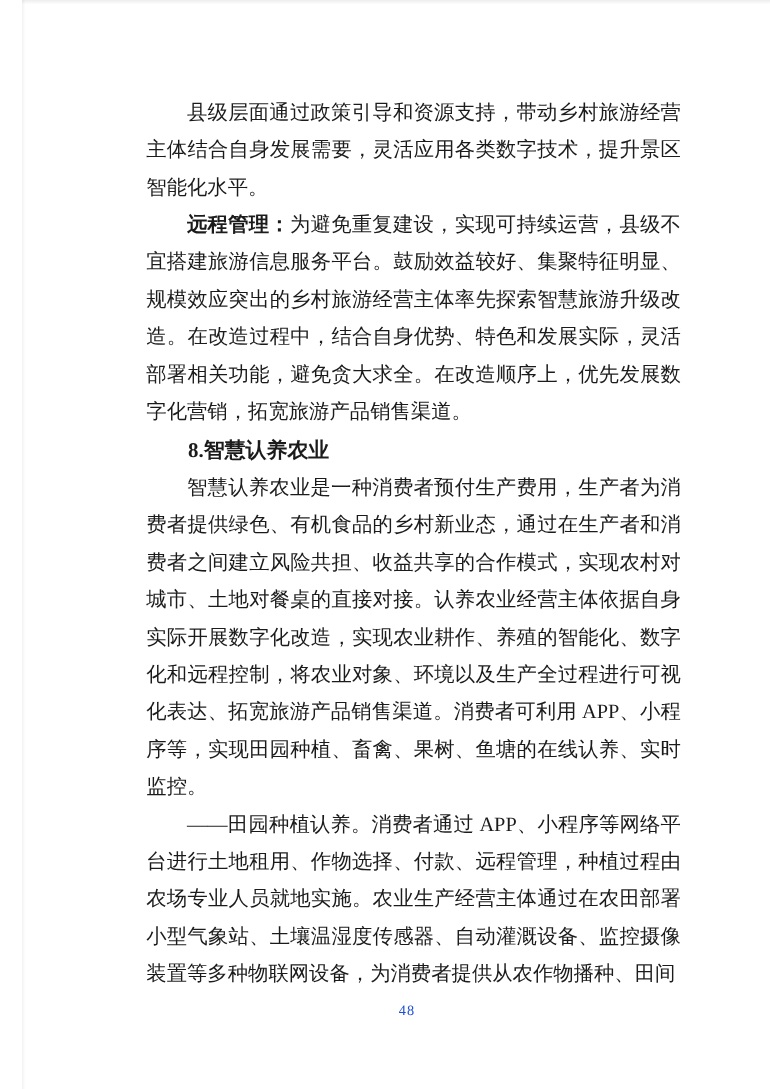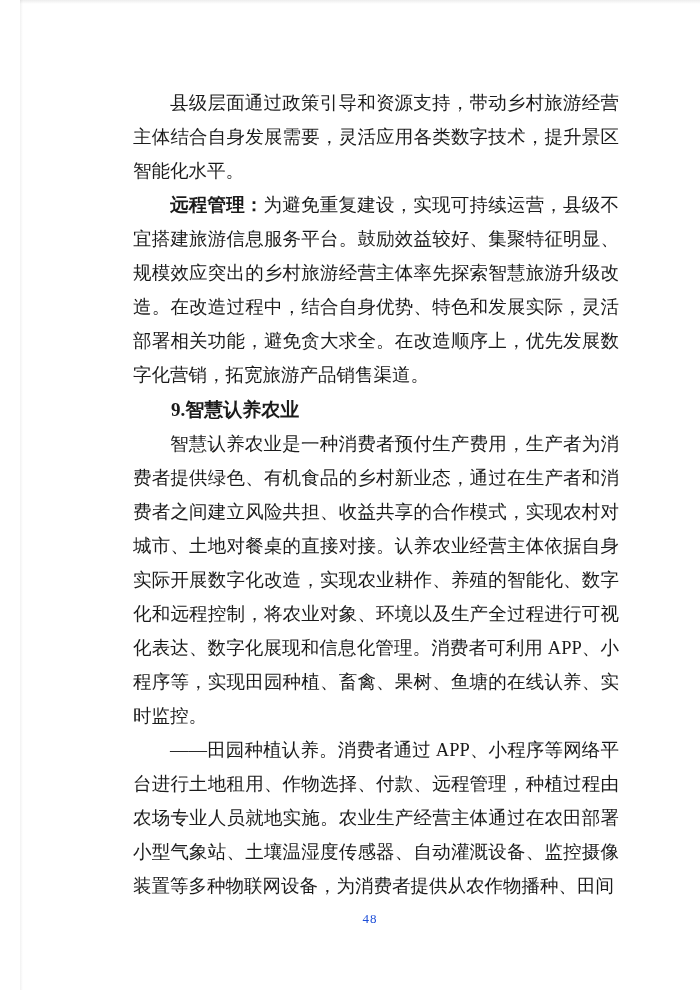--- a/index.html
+++ b/index.html
@@ -77,24 +77,24 @@
   <div class="content">
 
     <p>
       <span>县级层面通过政策引导和资源支持，带动乡村旅游经营主体结合自身发展需要，灵活应用各类数字技术，提升景区智能化水平。</span>
     </p>
 
     <p>
       <span class="lead">远程管理：</span><span>为避免重复建设，实现可持续运营，县级不宜搭建旅游信息服务平台。鼓励效益较好、集聚特征明显、规模效应突出的乡村旅游经营主体率先探索智慧旅游升级改造。在改造过程中，结合自身优势、特色和发展实际，灵活部署相关功能，避免贪大求全。在改造顺序上，优先发展数字化营销，拓宽旅游产品销售渠道。</span>
     </p>
 
-    <h3 class="section-heading">9.智慧认养农业</h3>
+    <h3 class="section-heading">8.智慧认养农业</h3>
 
     <p>
-      <span>智慧认养农业是一种消费者预付生产费用，生产者为消费者提供绿色、有机食品的乡村新业态，通过在生产者和消费者之间建立风险共担、收益共享的合作模式，实现农村对城市、土地对餐桌的直接对接。认养农业经营主体依据自身实际开展数字化改造，实现农业耕作、养殖的智能化、数字化和远程控制，将农业对象、环境以及生产全过程进行可视化表达、数字化展现和信息化管理。消费者可利用 APP、小程序等，实现田园种植、畜禽、果树、鱼塘的在线认养、实时监控。</span>
+      <span>智慧认养农业是一种消费者预付生产费用，生产者为消费者提供绿色、有机食品的乡村新业态，通过在生产者和消费者之间建立风险共担、收益共享的合作模式，实现农村对城市、土地对餐桌的直接对接。认养农业经营主体依据自身实际开展数字化改造，实现农业耕作、养殖的智能化、数字化和远程控制，将农业对象、环境以及生产全过程进行可视化表达、拓宽旅游产品销售渠道。消费者可利用 APP、小程序等，实现田园种植、畜禽、果树、鱼塘的在线认养、实时监控。</span>
     </p>
 
     <p>
       <span>——田园种植认养。消费者通过 APP、小程序等网络平台进行土地租用、作物选择、付款、远程管理，种植过程由农场专业人员就地实施。农业生产经营主体通过在农田部署小型气象站、土壤温湿度传感器、自动灌溉设备、监控摄像装置等多种物联网设备，为消费者提供从农作物播种、田间</span>
     </p>
 
   </div>
 
   <div class="page-number">48</div>
 

